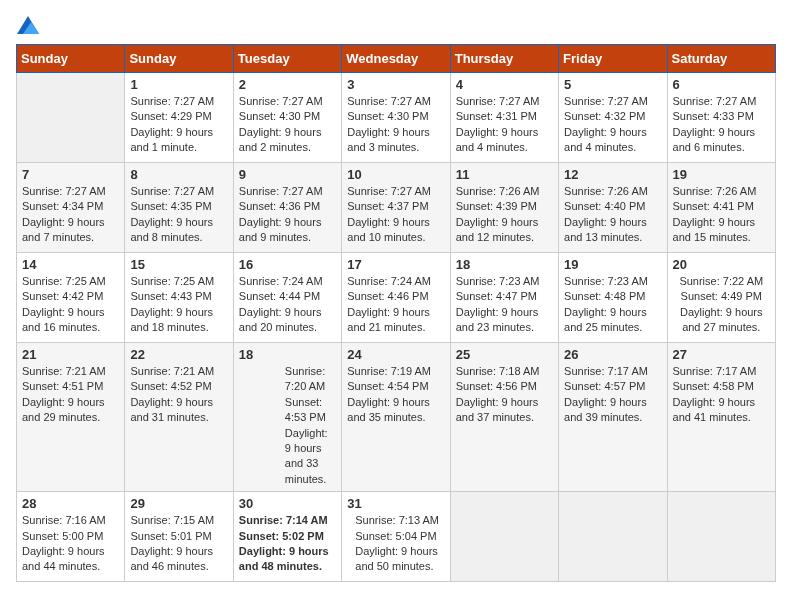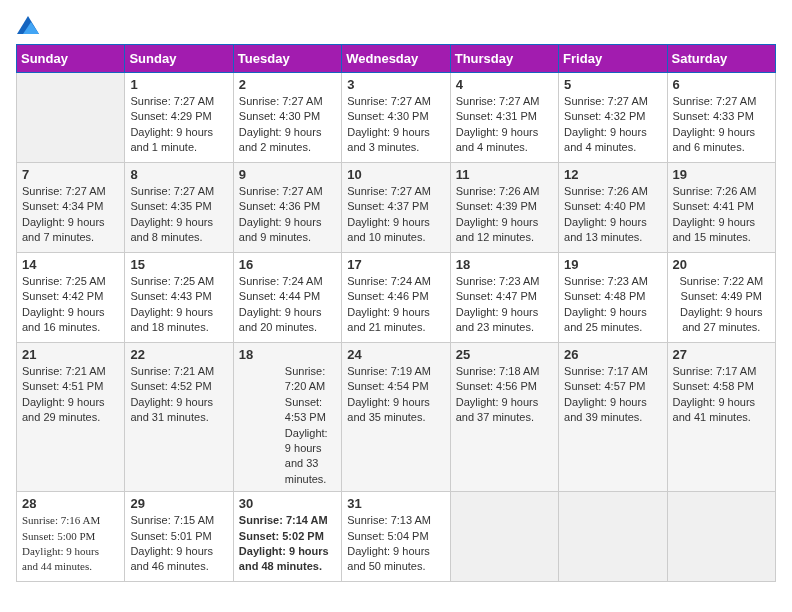--- a/index.html
+++ b/index.html
@@ -50,21 +50,21 @@
     .calendar-subtitle {
       font-size: 16px;
       color: #333;
     }
     table {
       width: 100%;
       border-collapse: collapse;
       table-layout: fixed;
     }
     thead tr th {
-      background-color: #a21caf;
+      background-color: #c2410c;
       color: #fff;
       font-size: 13px;
       font-weight: bold;
       padding: 6px 4px;
       text-align: left;
       border: 1px solid #1565c0;
     }
     tbody tr td {
       border: 1px solid #ccc;
       vertical-align: top;
@@ -324,42 +324,42 @@
           <span class="day-number">27</span>
           <div class="cell-content" style="white-space: pre-line;">Sunrise: 7:17 AM
 Sunset: 4:58 PM
 Daylight: 9 hours
 and 41 minutes.</div>
         </td>
       </tr>
       <tr>
         <td>
           <span class="day-number">28</span>
-          <div class="cell-content" style="white-space: pre-line; font-family: Liberation Serif, serif;">Sunrise: 7:16 AM
+          <div class="cell-content" style="white-space: pre-line;">Sunrise: 7:16 AM
 Sunset: 5:00 PM
 Daylight: 9 hours
 and 44 minutes.</div>
         </td>
         <td>
           <span class="day-number">29</span>
           <div class="cell-content" style="white-space: pre-line;">Sunrise: 7:15 AM
 Sunset: 5:01 PM
 Daylight: 9 hours
 and 46 minutes.</div>
         </td>
         <td>
           <span class="day-number">30</span>
           <div class="cell-content" style="white-space: pre-line; font-weight: bold;">Sunrise: 7:14 AM
 Sunset: 5:02 PM
 Daylight: 9 hours
 and 48 minutes.</div>
         </td>
         <td>
           <span class="day-number">31</span>
-          <div class="cell-content" style="white-space: pre-line;">Sunrise: 7:13 AM
+          <div class="cell-content" style="white-space: pre-line; margin-left: 8px;">Sunrise: 7:13 AM
 Sunset: 5:04 PM
 Daylight: 9 hours
 and 50 minutes.</div>
         </td>
         <td class="empty-cell"></td>
         <td class="empty-cell"></td>
         <td class="empty-cell"></td>
       </tr>
     </tbody>
 </table>

